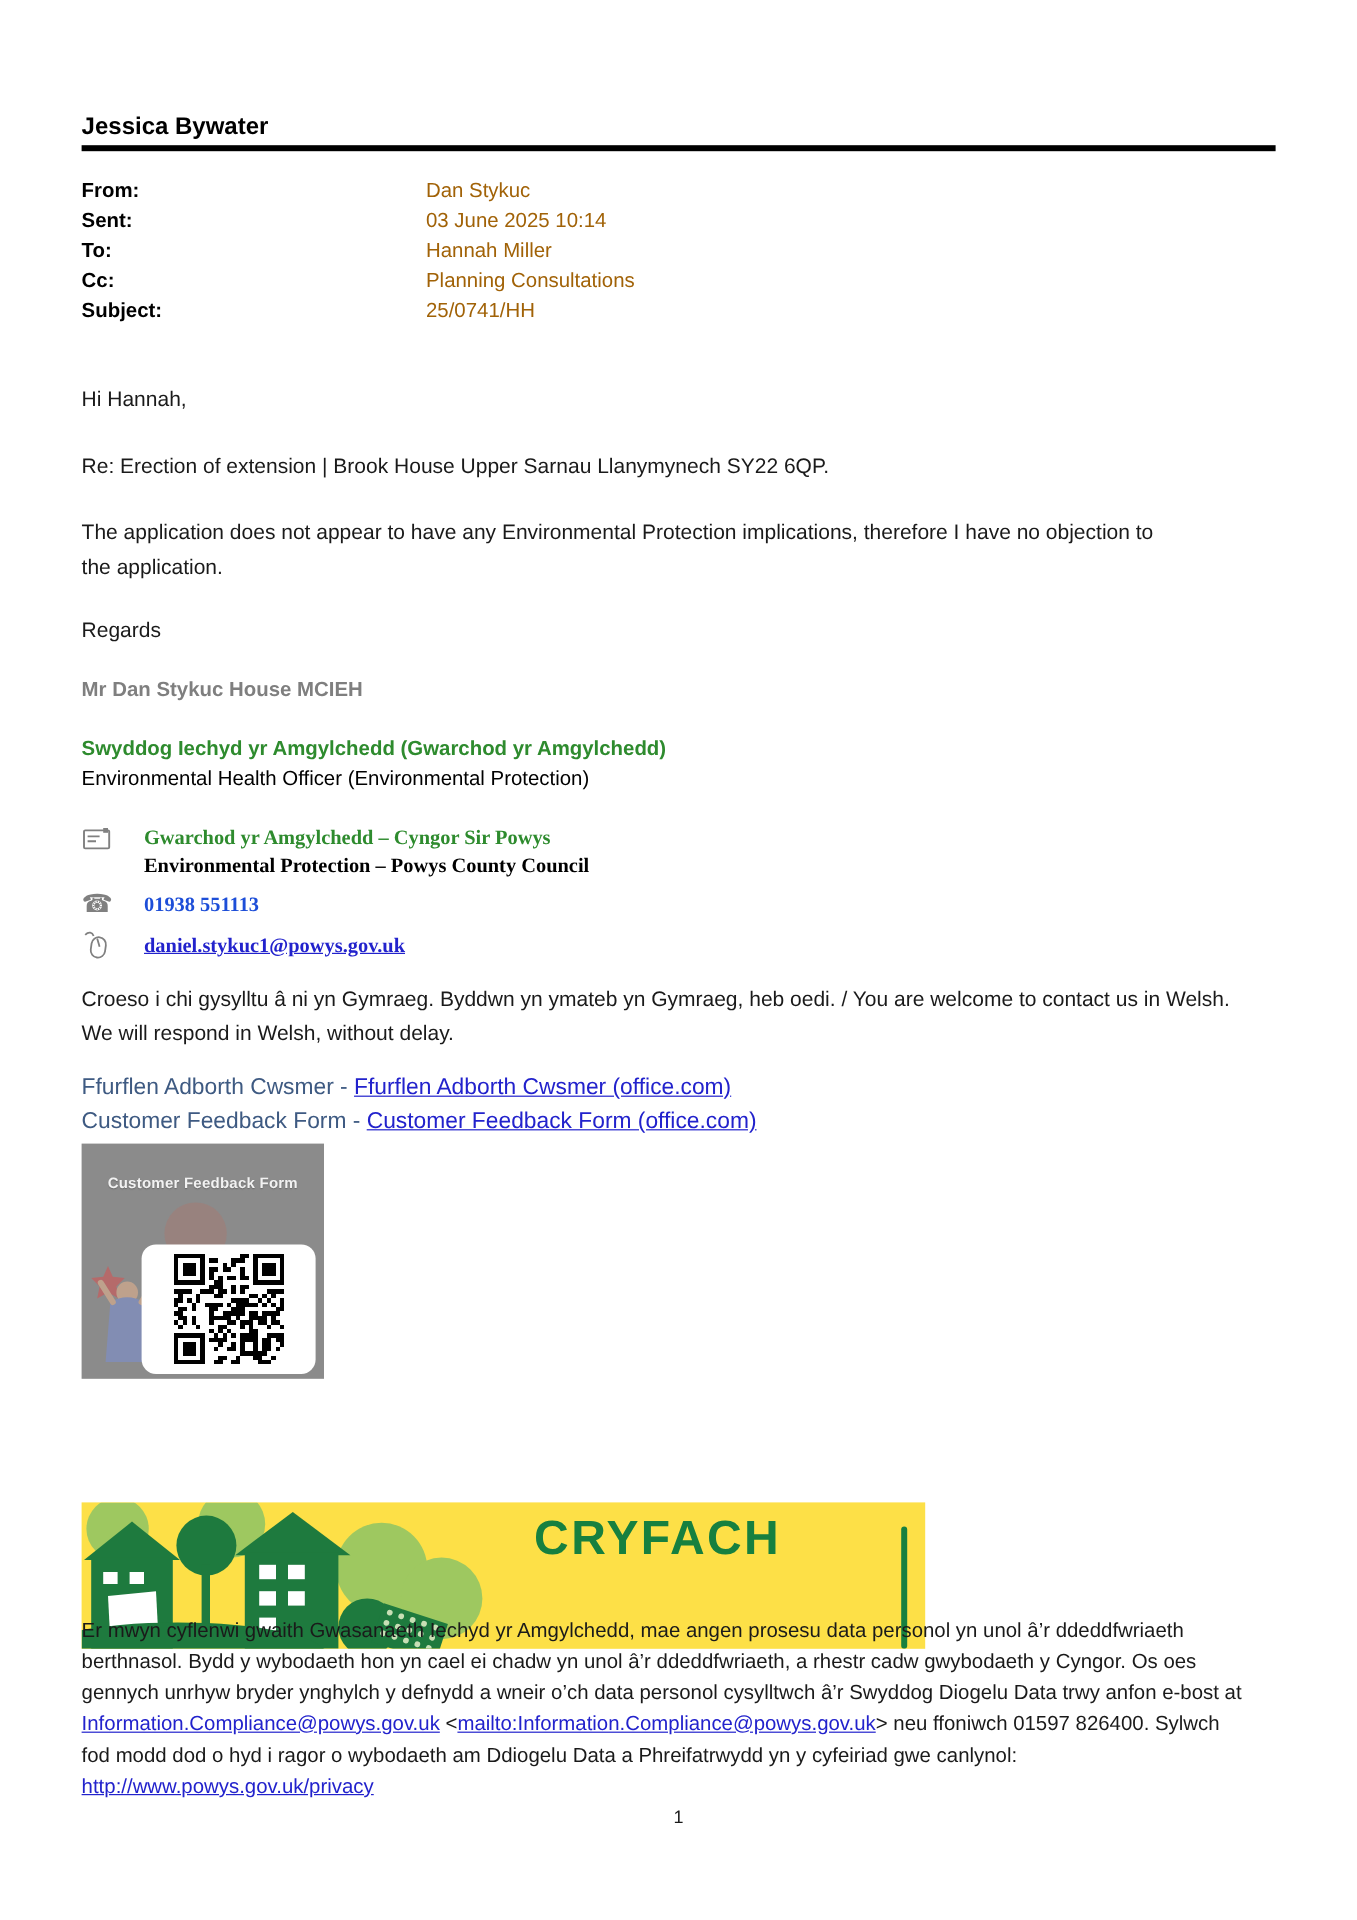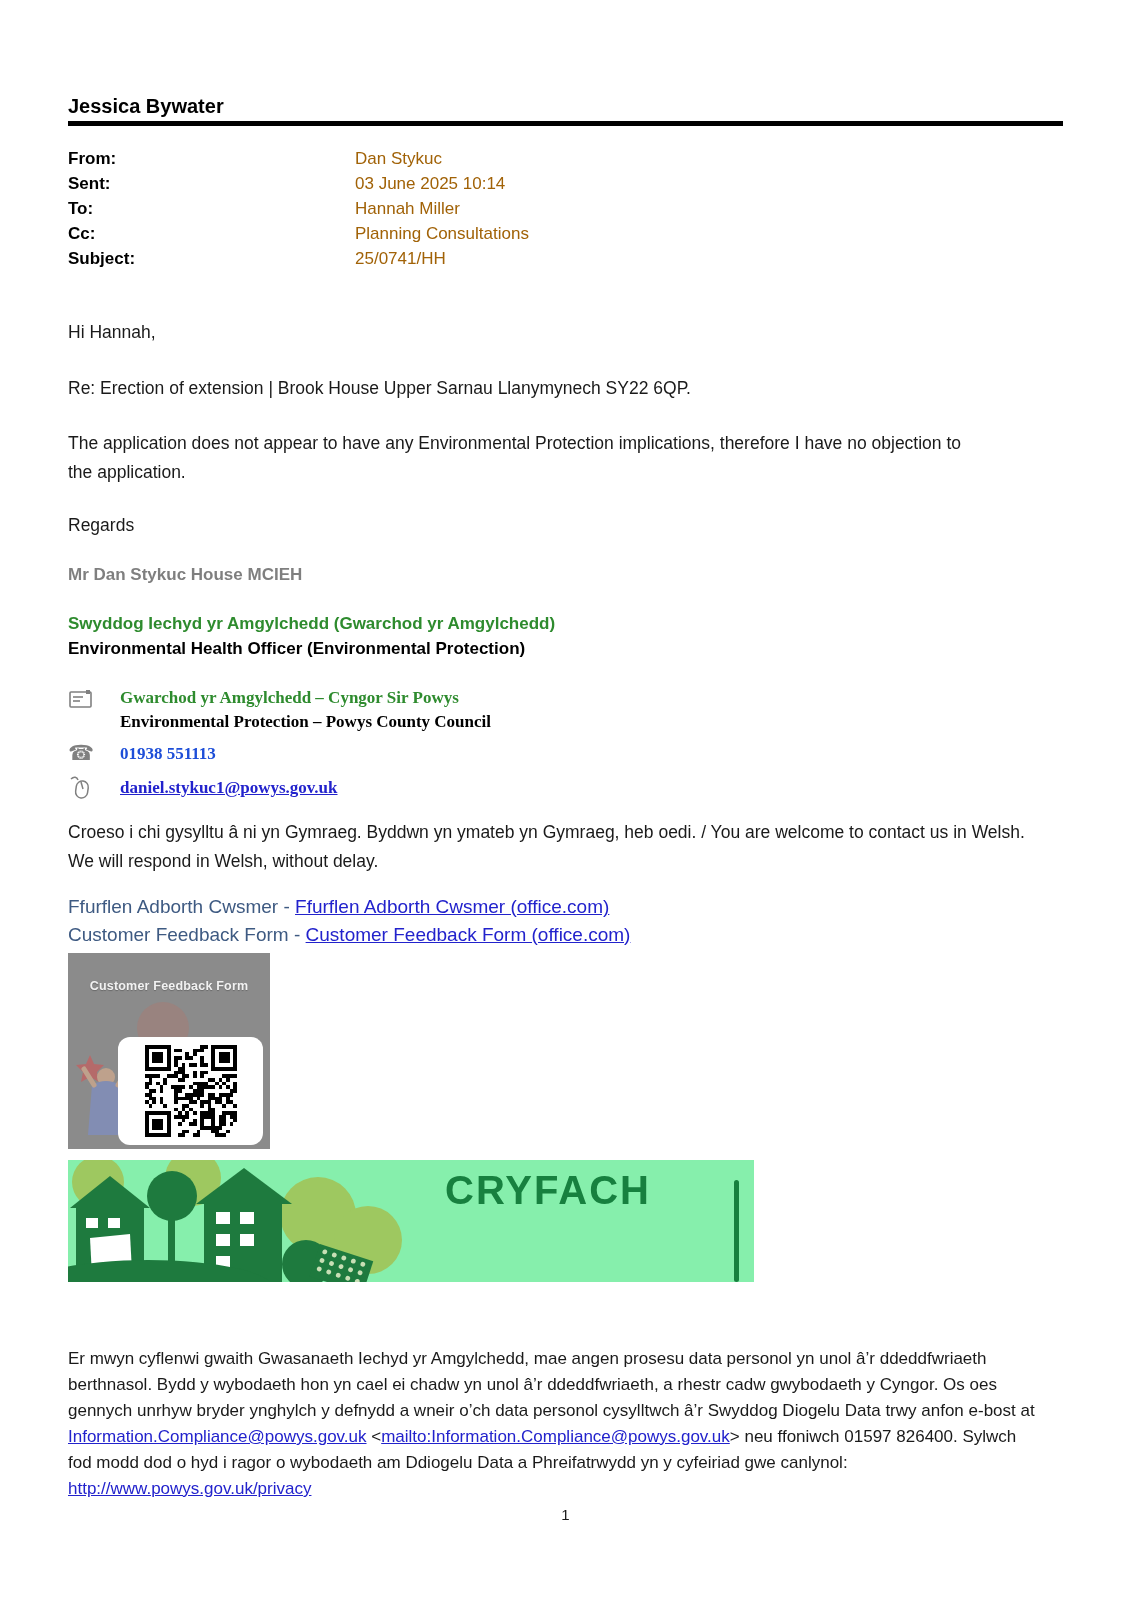--- a/index.html
+++ b/index.html
@@ -22,21 +22,21 @@
     background:#000;
   }
   .meta-fields{position:absolute;left:68px;top:149px;width:995px;}
   .field-row{display:flex;height:25px;font-size:17px;}
   .field-label{width:287px;font-weight:bold;color:#000;}
   .field-value{color:#a16207;}
   
   .para{position:absolute;left:68px;font-size:17.5px;line-height:29px;color:#1a1a1a;}
   .sig-name{position:absolute;left:68px;top:565px;font-size:17px;font-weight:bold;color:#7f7f7f;}
   .role-welsh{position:absolute;left:68px;top:614px;font-size:17px;font-weight:bold;color:#2e8b2e;}
-  .role-english{position:absolute;left:68px;top:639px;font-size:17px;font-weight:bold;color:#000;text-align:right;}
+  .role-english{position:absolute;left:68px;top:639px;font-size:17px;font-weight:normal;color:#000;text-align:right;}
   .contact-block{position:absolute;left:68px;top:686px;width:700px;}
   .contact-row{display:flex;align-items:flex-start;margin-bottom:6px;font-family:Liberation Serif, serif;}
   .icon-cell{width:52px;padding-top:3px;color:#808080;}
   .dept-welsh{font-size:17px;font-weight:bold;color:#2e8b2e;line-height:24px;}
   .dept-english{font-size:17px;font-weight:bold;color:#000;line-height:24px;}
   .phone-num{font-size:17px;font-weight:bold;color:#1d4ed8;line-height:24px;padding-top:2px;}
   .email-link{font-size:17px;font-weight:bold;color:#2222cc;text-decoration:underline;line-height:24px;padding-top:4px;cursor:pointer;}
   .welsh-notice{top:818px;width:975px;line-height:29px;}
   
   .fb-line{position:absolute;left:68px;font-size:19px;}
@@ -54,22 +54,22 @@
     text-shadow:0 1px 1px rgba(0,0,0,.25);
   }
   .qr-illustration{position:absolute;left:0;top:40px;opacity:.55;}
   .qr-box{
     position:absolute;left:50px;top:84px;width:145px;height:108px;
     background:#fff;border-radius:12px;display:flex;align-items:center;justify-content:center;
   }
   .qr-box svg{width:92px;height:92px;}
   
   .banner{
-    position:absolute;left:68px;top:1160px;width:686px;height:122px;
-    background:#86efac;overflow:hidden;
+    position:absolute;left:68px;top:1252px;width:686px;height:122px;
+    background:#fde047;overflow:hidden;padding-left:17px;
   }
   .banner-art{position:absolute;left:0;top:0;}
   .banner-text{position:absolute;left:330px;top:8px;width:300px;text-align:center;color:#17803f;}
   .banner-title{font-size:40px;font-weight:bold;letter-spacing:2px;line-height:44px;font-family:"Liberation Sans",sans-serif;}
   .banner-subtitle{font-size:44px;font-weight:bold;font-style:italic;line-height:52px;font-family:"DejaVu Serif", serif;}
   .banner-bar{position:absolute;right:15px;top:20px;width:5px;height:102px;background:#17803f;border-radius:3px;}
   
   .footer-para{
     position:absolute;left:68px;top:1346px;width:968px;
     font-size:17px;line-height:26px;color:#1a1a1a;

